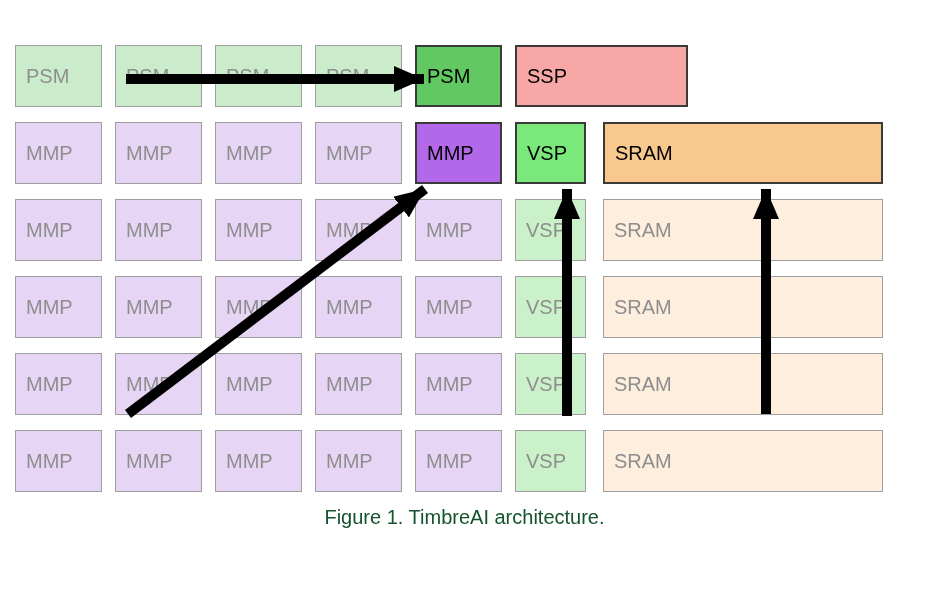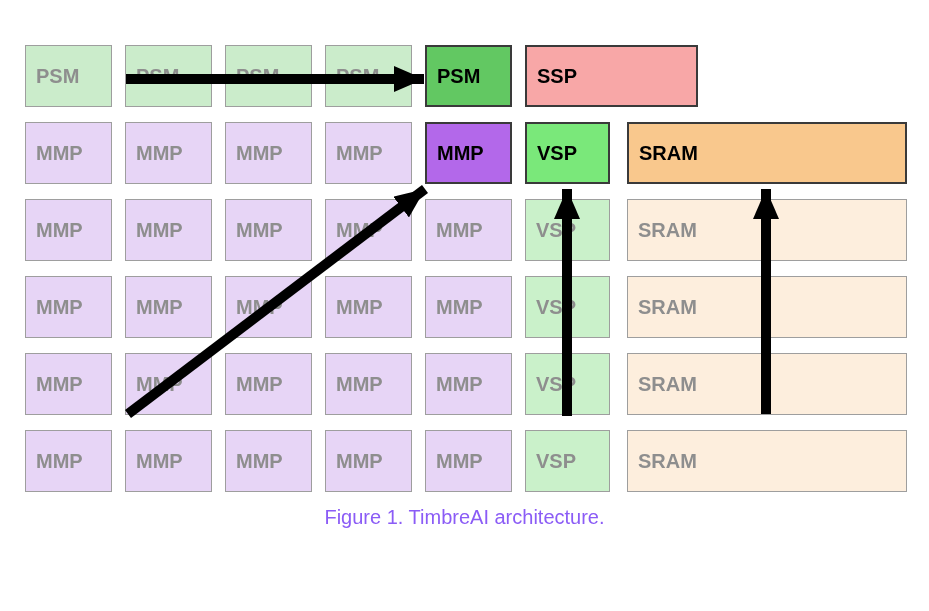--- a/index.html
+++ b/index.html
@@ -4,54 +4,54 @@
 <style>
   html,body{margin:0;padding:0;background:#ffffff;}
   body{font-family:"Liberation Sans","DejaVu Sans",sans-serif;}
   .canvas{
     position:relative;
     width:929px;height:611px;
     background:var(--canvas-bg,#ffffff);
     overflow:hidden;
   }
   .grid{
-    position:absolute;left:25px;top:45px;font-weight:bold;
+    position:absolute;left:15px;top:45px;
   }
   .row{display:flex;column-gap:13px;margin-bottom:15px;}
   .cell{
     box-sizing:border-box;
     width:87px;height:62px;
     display:flex;align-items:center;
     padding-left:10px;
     font-size:20px;
     border:1px solid var(--dim-border);
     user-select:none;
   }
   .cell.dim{color:var(--dim-text);}
   .cell.hi{border:2px solid var(--hi-border);color:var(--hi-text);}
   .cell.psm.dim{background:var(--psm-dim-bg);}
   .cell.psm.hi{background:var(--psm-hi-bg);}
   .cell.ssp{width:173px;background:var(--ssp-bg);}
   .cell.mmp.dim{background:var(--mmp-dim-bg);}
   .cell.mmp.hi{background:var(--mmp-hi-bg);}
-  .cell.vsp{width:85px;}
+  .cell.vsp{width:71px;}
   .cell.vsp.dim{background:var(--vsp-dim-bg);}
   .cell.vsp.hi{background:var(--vsp-hi-bg);}
   .cell.sram{width:280px;margin-left:4px;}
   .cell.sram.dim{background:var(--sram-dim-bg);}
   .cell.sram.hi{background:var(--sram-hi-bg);}
   .arrow-layer{
     position:absolute;left:0;top:0;width:929px;height:611px;
     pointer-events:none;
   }
   .caption{
     position:absolute;left:0;top:506px;width:929px;
     text-align:center;
     font-size:20px;
-    color:#8b5cf6;
+    color:#14532d;
   }
 </style>
 </head>
 <body>
 
 <div class="canvas">
 
   <div class="grid">
       <div class="row">
         <div class="cell psm dim">PSM</div>

